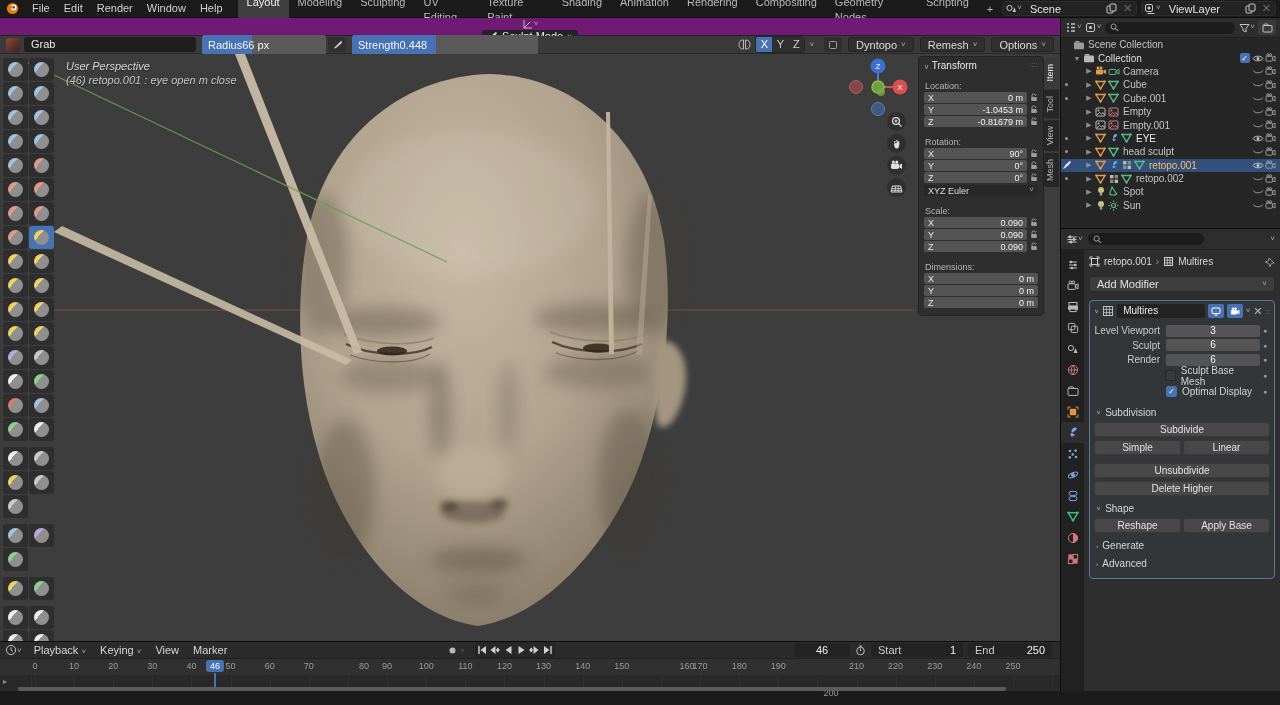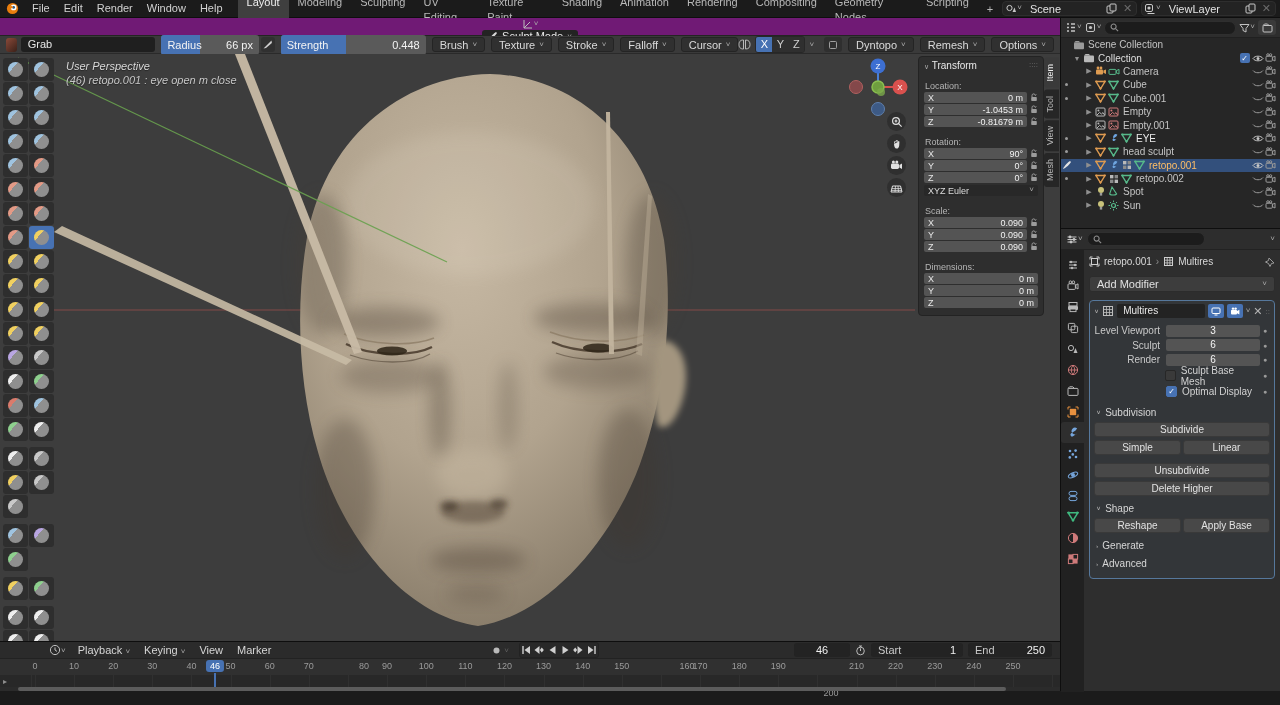--- a/index.html
+++ b/index.html
@@ -20,21 +20,21 @@
   .dim-x { color:#6b6b6b; padding:0 4px; }
 
   
   #vp-header { left:0; top:18px; width:1060px; height:18px; background:#701a75; display:flex; align-items:center; border-bottom:1px solid #242424;flex-direction:column; }
   #tool-header { left:0; top:36px; width:1060px; height:18px; background:#3a3a3a; display:flex; align-items:center; border-bottom:1px solid #2a2a2a; }
   .hdr-menu { padding:0 7px; color:#d6d6d6; }
   .mode-dd { display:flex; align-items:center; gap:4px; background:#232323; border-radius:3px; height:15px; padding:0 6px; margin:0 6px; color:#e8e8e8; }
   .chev { font-size:8px; color:#a9a9a9; transform:scaleY(.8); }
   .popover { display:flex; align-items:center; gap:4px; background:#2d2d2d; border:1px solid #242424; border-radius:3px; height:15px; padding:0 7px; margin-left:6px; color:#dadada; }
   #tool-header .popover { background:#303030; }
-  .slider { position:relative; height:15px; border-radius:3px; background:#5a5a5a; overflow:hidden; display:flex; align-items:center; justify-content:space-between; padding:10px 6px; color:#f3f3f3; margin-left:6px; }
+  .slider { position:relative; height:15px; border-radius:3px; background:#5a5a5a; overflow:hidden; display:flex; align-items:center; justify-content:flex-start; padding:10px 6px; color:#f3f3f3; margin-left:6px; }
   .slider .fill { position:absolute; left:0; top:0; bottom:0; background:#4772b3; }
   .slider span { position:relative; }
   .tool-name-field { background:#1f1f1f; border-radius:3px; height:15px; line-height:15px; padding:0 7px; width:172px; color:#e6e6e6; margin-left:4px; }
   .axis-btn { width:16px; height:15px; line-height:15px; text-align:center; background:#3030; background:#2f2f2f; color:#cfcfcf; }
   .axis-btn.on { background:#4772b3; color:#fff; }
   .axis-group { display:flex; border:1px solid #272727; border-radius:3px; overflow:hidden; margin-left:4px; }
   .icon-btn { display:inline-flex; align-items:center; justify-content:center; color:#c3c3c3; }
 
   
   #viewport { left:0; top:54px; width:1060px; height:587px; background:#3d3d3d; overflow:hidden; }
@@ -92,21 +92,21 @@
   .chkrow .pad { width:72px; }
   .chk { width:11px; height:11px; border-radius:2px; background:#3a3a3a; border:1px solid #272727; margin-right:5px; display:flex; align-items:center; justify-content:center; color:#fff; font-size:8px; }
   .chk.on { background:#4772b3; border-color:#4772b3; }
   .sec-head { display:flex; align-items:center; gap:4px; color:#d6d6d6; font-size:10px; margin:7px 0 4px 2px; }
   .btn { height:15px; background:#484848; border:1px solid #393939; border-radius:3px; text-align:center; line-height:14px; color:#e2e2e2; font-size:10px; }
   .btn-row { display:flex; gap:2px; margin-bottom:3px; }
   .btn-row .btn { flex:1; }
 
   
   #timeline { left:0; top:641px; width:1060px; height:50px; background:#2b2b2b; border-top:1px solid #0e0e0e; }
-  #tl-header { height:17px; display:flex; align-items:center; background:#2b2b2b; border-bottom:1px solid #222;padding-left:44px; }
+  #tl-header { height:17px; display:flex; align-items:center; background:#2b2b2b; border-bottom:1px solid #222; }
   #tl-ruler { position:relative; height:16px; background:#303030; }
   .tick { position:absolute; top:2px; transform:translateX(-50%); color:#9b9b9b; font-size:9px; }
   #tl-track { position:relative; height:12px; background:#282828;
     background-image:repeating-linear-gradient(to right, #303030 0 1px, transparent 1px 39.12px); background-position:35px 0; }
   #tl-scroll { position:relative; height:5px; }
   #tl-scrollbar { position:absolute; left:18px; top:0; width:988px; height:4px; border-radius:2px; background:#5c5c5c; }
   .playhead-pill { position:absolute; left:215px; top:1px; transform:translateX(-50%); background:#4772b3; color:#fff; font-size:9px; border-radius:3px; padding:0 4px; line-height:12px; }
   .playhead-line { position:absolute; left:214px; width:2px; background:#4772b3; }
   .transport { display:flex; background:#282828; border:1px solid #222; border-radius:3px; margin-left:10px; }
   .tbtn { width:13px; height:14px; display:flex; align-items:center; justify-content:center; }
@@ -283,27 +283,20 @@
     <span class="icon-btn" style="width:18px;height:15px;background:#303030;border-radius:3px;margin-left:2px">
         <svg width="11" height="11" viewBox="0 0 11 11">
           <path d="M1.5 9.5 L7 4 L9.5 1.5 L9.9 4 L4 9 Z" fill="#cfcfcf"></path>
         </svg>
       </span>
     <span class="slider" style="width:186px">
       <span class="fill" style="width:45%"></span>
       <span>Strength</span>
         <span>0.448</span>
     </span>
-    <span id="tool-popovers" style="display:flex">
-        <span class="popover">Brush <span class="chev">˅</span></span>
-        <span class="popover">Texture <span class="chev">˅</span></span>
-        <span class="popover">Stroke <span class="chev">˅</span></span>
-        <span class="popover">Falloff <span class="chev">˅</span></span>
-        <span class="popover">Cursor <span class="chev">˅</span></span>
-      </span>
     <span style="margin-left:auto;display:flex;align-items:center;padding-right:6px">
       <span class="icon-btn">
           <svg width="13" height="11" viewBox="0 0 13 11">
             <path d="M5.5 1 C2 1 1 3 1 5.5 C1 8 2 10 5.5 10 L5.5 1 M7.5 1 C11 1 12 3 12 5.5 C12 8 11 10 7.5 10 L7.5 1" fill="none" stroke="#b9b9b9"></path>
           </svg>
         </span>
       <span class="axis-group" id="axis-group">
           <span class="axis-btn on">X</span>
           <span class="axis-btn">Y</span>
           <span class="axis-btn">Z</span>

